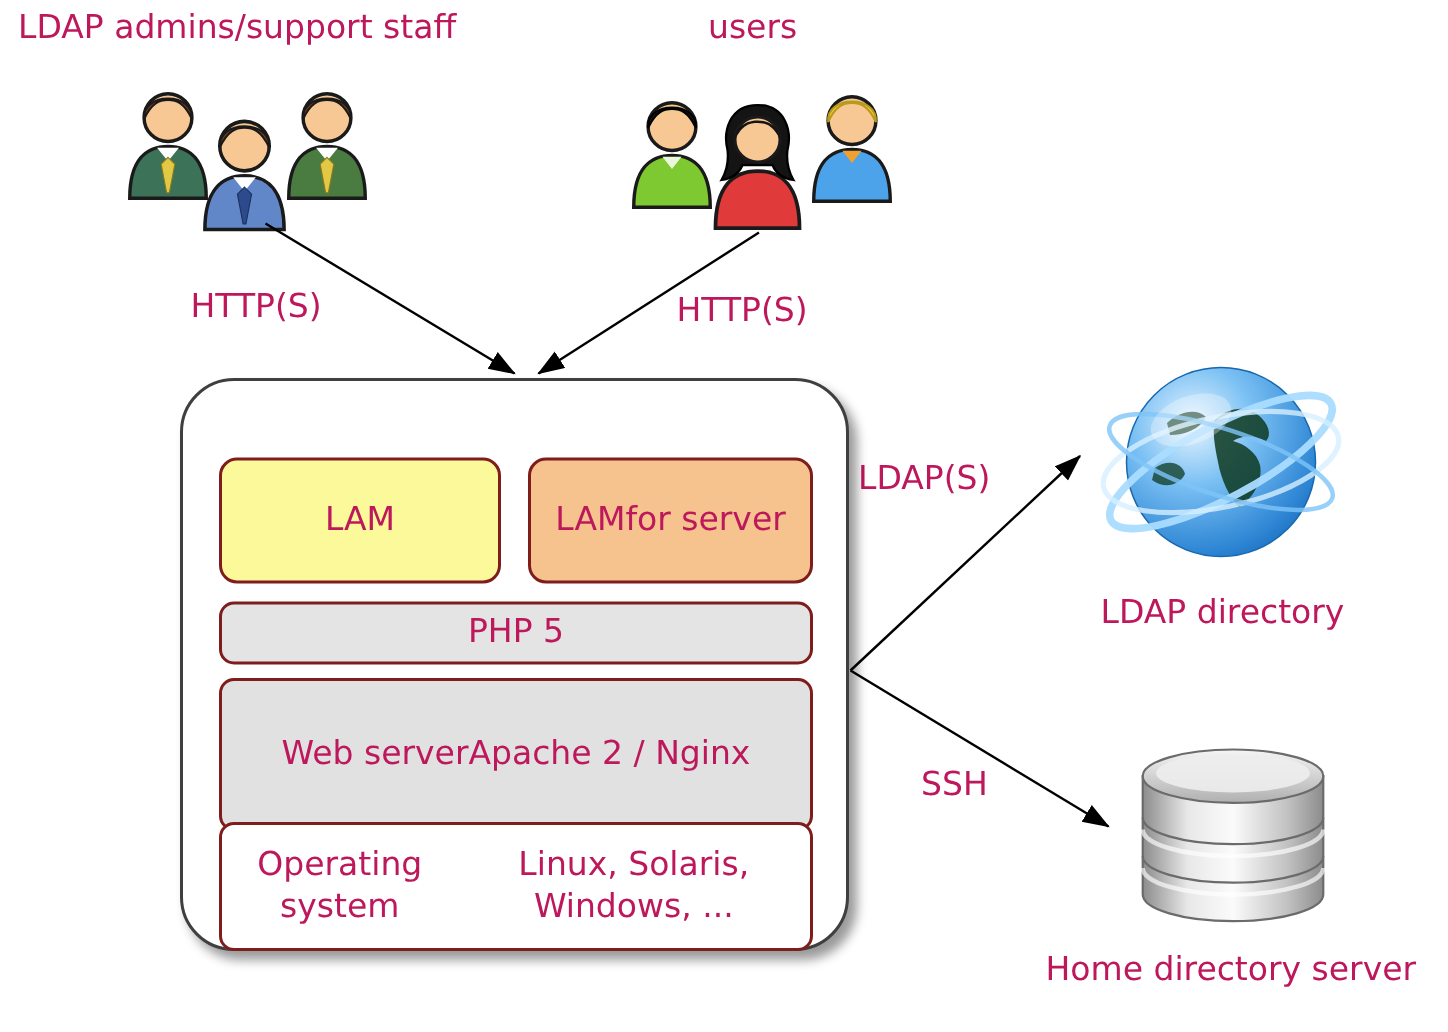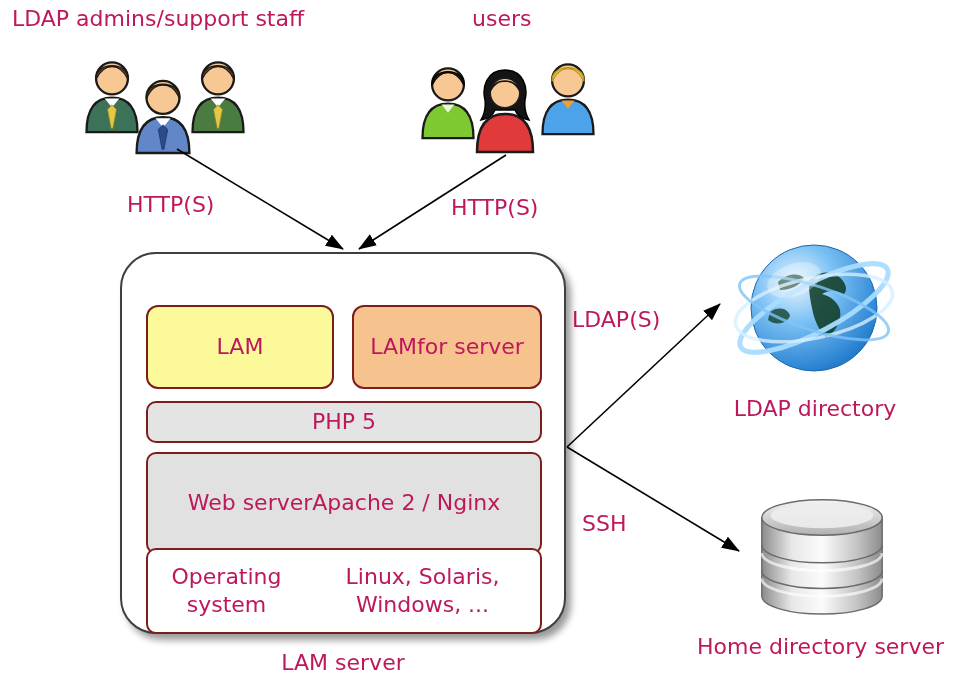--- a/index.html
+++ b/index.html
@@ -28,21 +28,21 @@
   .lam-users  { left:230px; top:29px; width:190px; height:84px; border-radius:12px; }
   .php-box    { left:24px; top:125px; width:396px; height:42px; }
   .web-box    { left:24px; top:176px; width:396px; height:102px; }
   .os-box     { left:24px; top:272px; width:396px; height:86px; }
 
   .admins-label { left:12px;  top:6px; }
   .users-label  { left:472px; top:6px; }
   .http-left    { left:127px; top:192px; }
   .http-right   { left:451px; top:195px; }
   .ldap-label   { left:572px; top:307px; }
-  .ssh-label    { left:582px; top:511px; }
+  .ssh-label    { left:614px; top:511px; }
   .lam-caption  { left:120px; top:650px; width:446px; text-align:center; }
   .ldap-dir-label { left:726px; top:396px; width:178px; text-align:center; }
   .home-dir-label { left:697px; top:634px; }
 
   .admin1 { left:80px;  top:52px; }
   .admin3 { left:186px; top:52px; }
   .admin2 { left:130px; top:70px; }
   .user1  { left:416px; top:58px; }
   .user3  { left:536px; top:54px; }
   .user2  { left:470px; top:62px; }
@@ -141,21 +141,20 @@
     </div>
     <div class="stack-box web-box" style="background: rgb(225, 225, 225);">
       <div>Web server</div>
       <div>Apache 2 / Nginx</div>
     </div>
     <div class="stack-box os-box" style="background: rgb(255, 255, 255);">
       <div>Operating system</div>
       <div>Linux, Solaris, Windows, ...</div>
     </div>
   </div>
-  <div class="lbl lam-caption">LAM server</div>
 
   <div class="icon-wrap globe-wrap">
     <svg viewBox="0 0 175 170" width="175" height="170">
       <defs>
         <radialGradient id="globeGrad" cx="0.35" cy="0.3" r="0.9">
           <stop offset="0" stop-color="#e8f5ff"></stop>
           <stop offset="0.35" stop-color="#7cc1f4"></stop>
           <stop offset="0.75" stop-color="#2e86d4"></stop>
           <stop offset="1" stop-color="#0d5cab"></stop>
         </radialGradient>

